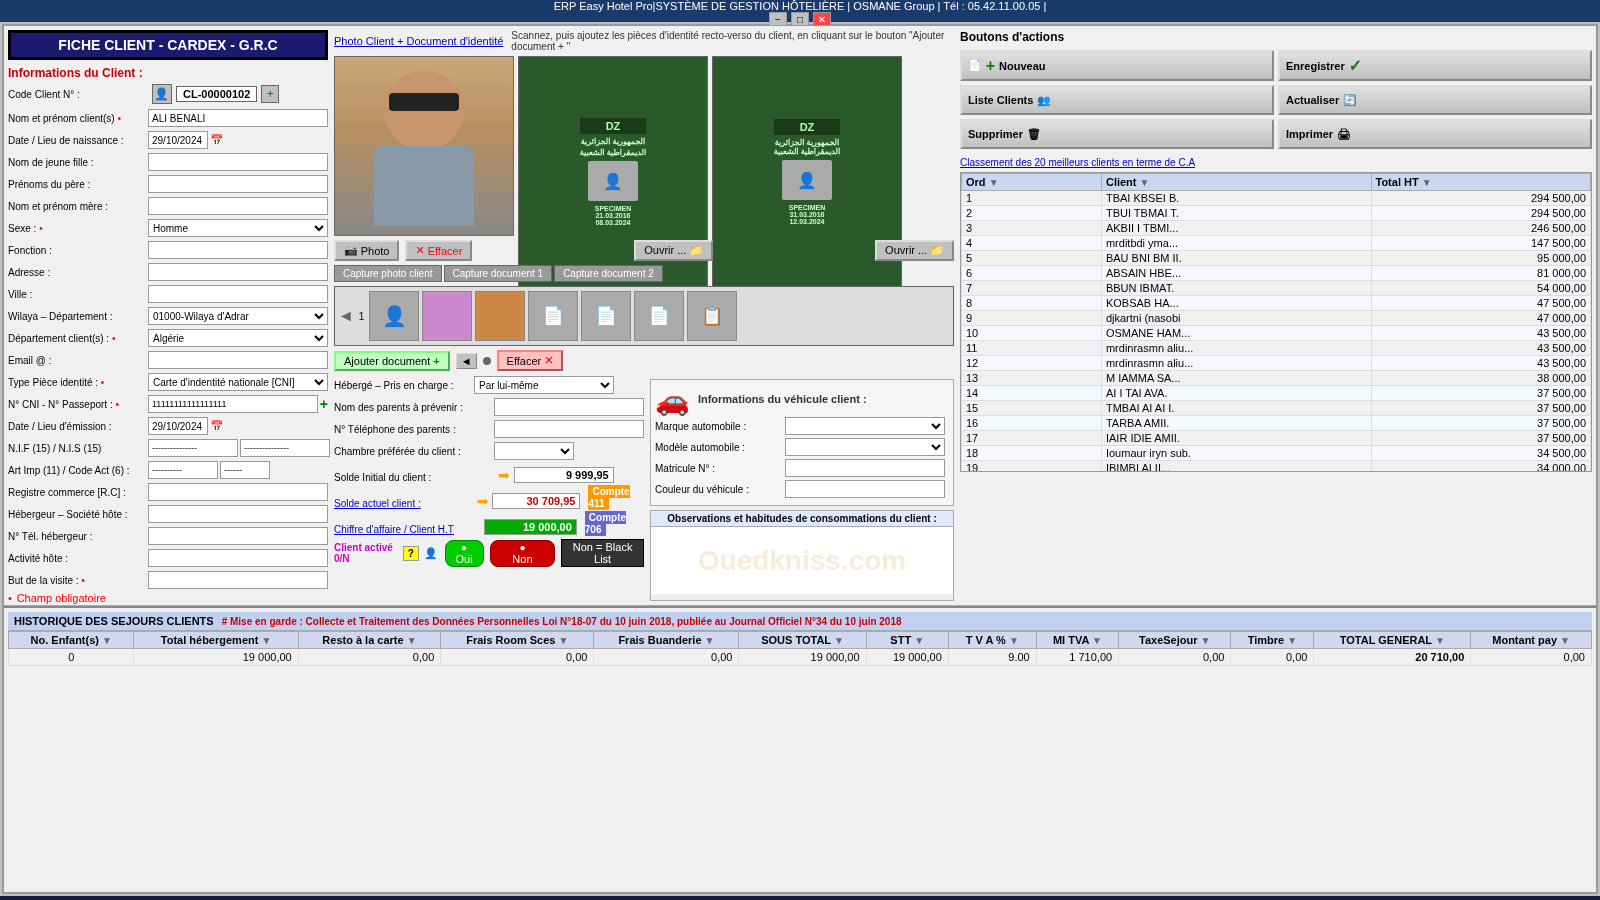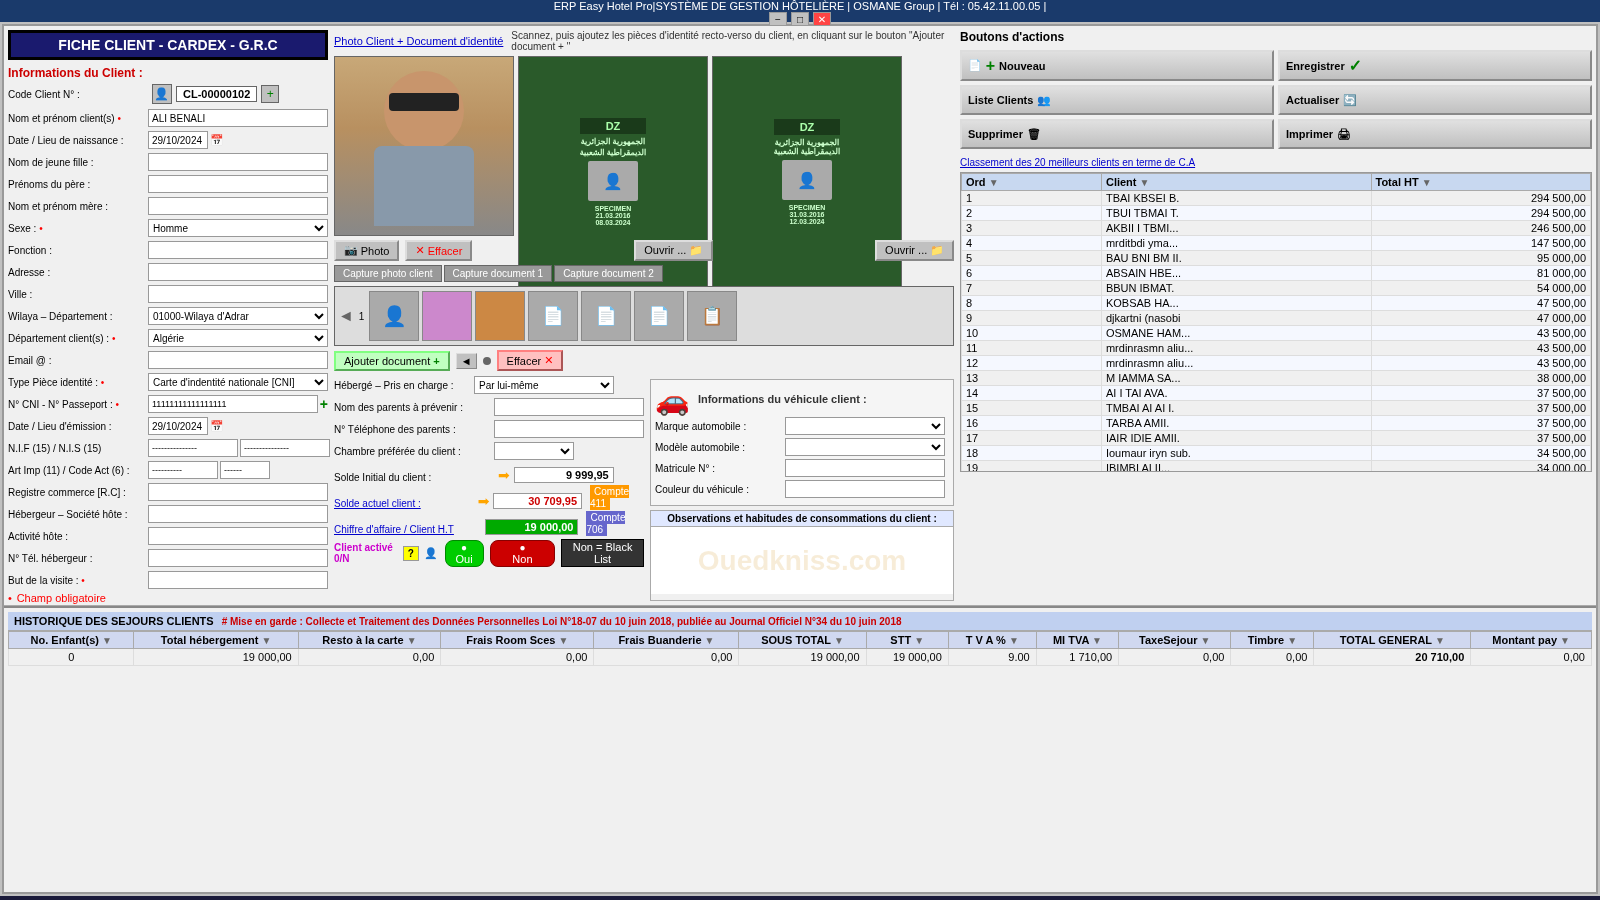--- a/index.html
+++ b/index.html
@@ -83,21 +83,21 @@
     .ranking-table-container { border: 1px solid #999; overflow-y: auto; flex: 1; max-height: 300px; }
     .ranking-table { width: 100%; border-collapse: collapse; font-size: 10px; }
     .ranking-table th { background: #c8d8f0; border: 1px solid #aaa; padding: 2px 4px; text-align: left; position: sticky; top: 0; }
     .ranking-table td { border: 1px solid #ddd; padding: 1px 4px; }
     .ranking-table tr:nth-child(even) { background: #f5f8ff; }
     .solde-row { display: flex; align-items: flex-end; gap: 4px; margin-bottom: 2px; }
     .solde-label { width: 160px; font-size: 10px; cursor: pointer; color: #0000cc; text-decoration: underline; }
     .solde-label-plain { width: 160px; font-size: 10px; }
     .arrow-icon { color: orange; font-size: 14px; }
     .solde-value { background: white; border: 1px solid #999; padding: 1px 4px; text-align: right; width: 100px; font-weight: bold; }
-    .compte-value { background: #ff9900; color: white; padding: 1px 4px; font-size: 10px; font-weight: normal; }
+    .compte-value { background: #ff9900; color: white; padding: 1px 4px; font-size: 10px; font-weight: bold; }
     
     
     .client-status { display: flex; align-items: center; gap: 6px; margin-top: 4px; }
     .status-label { font-weight: bold; color: #cc00cc; font-size: 10px; }
     .status-question { background: yellow; border: 1px solid #999; padding: 1px 4px; font-size: 10px; font-weight: bold; }
     .status-btn-oui { background: #00cc00; color: white; border: 1px solid #008800; padding: 1px 8px; cursor: pointer; font-size: 10px; border-radius: 8px; }
     .status-btn-non { background: #cc0000; color: white; border: 1px solid #880000; padding: 1px 20px; cursor: pointer; font-size: 10px; border-radius: 8px; }
     .status-btn-blacklist { background: #333; color: white; border: 1px solid #000; padding: 1px 8px; cursor: pointer; font-size: 10px; }
     
     
@@ -282,26 +282,26 @@
           <span class="form-label">Registre commerce  [R.C] :</span>
           <input type="text" class="form-input" style="">
         </div>
 
         <div class="form-row">
           <span class="form-label">Hébergeur – Société hôte :</span>
           <input type="text" class="form-input" style="">
         </div>
 
         <div class="form-row">
+          <span class="form-label">N° Tél. hébergeur :</span>
+          <input type="text" class="form-input" style="">
+        </div>
+
+        <div class="form-row">
           <span class="form-label">Activité  hôte :</span>
-          <input type="text" class="form-input" style="">
-        </div>
-
-        <div class="form-row">
-          <span class="form-label">N° Tél. hébergeur :</span>
           <input type="text" class="form-input" style="">
         </div>
 
         <div class="form-row">
           <span class="form-label required">But de la visite :</span>
           <input type="text" class="form-input" style="">
         </div>
 
         <div class="champ-oblig">
           <span class="champ-oblig-dot">•</span>

